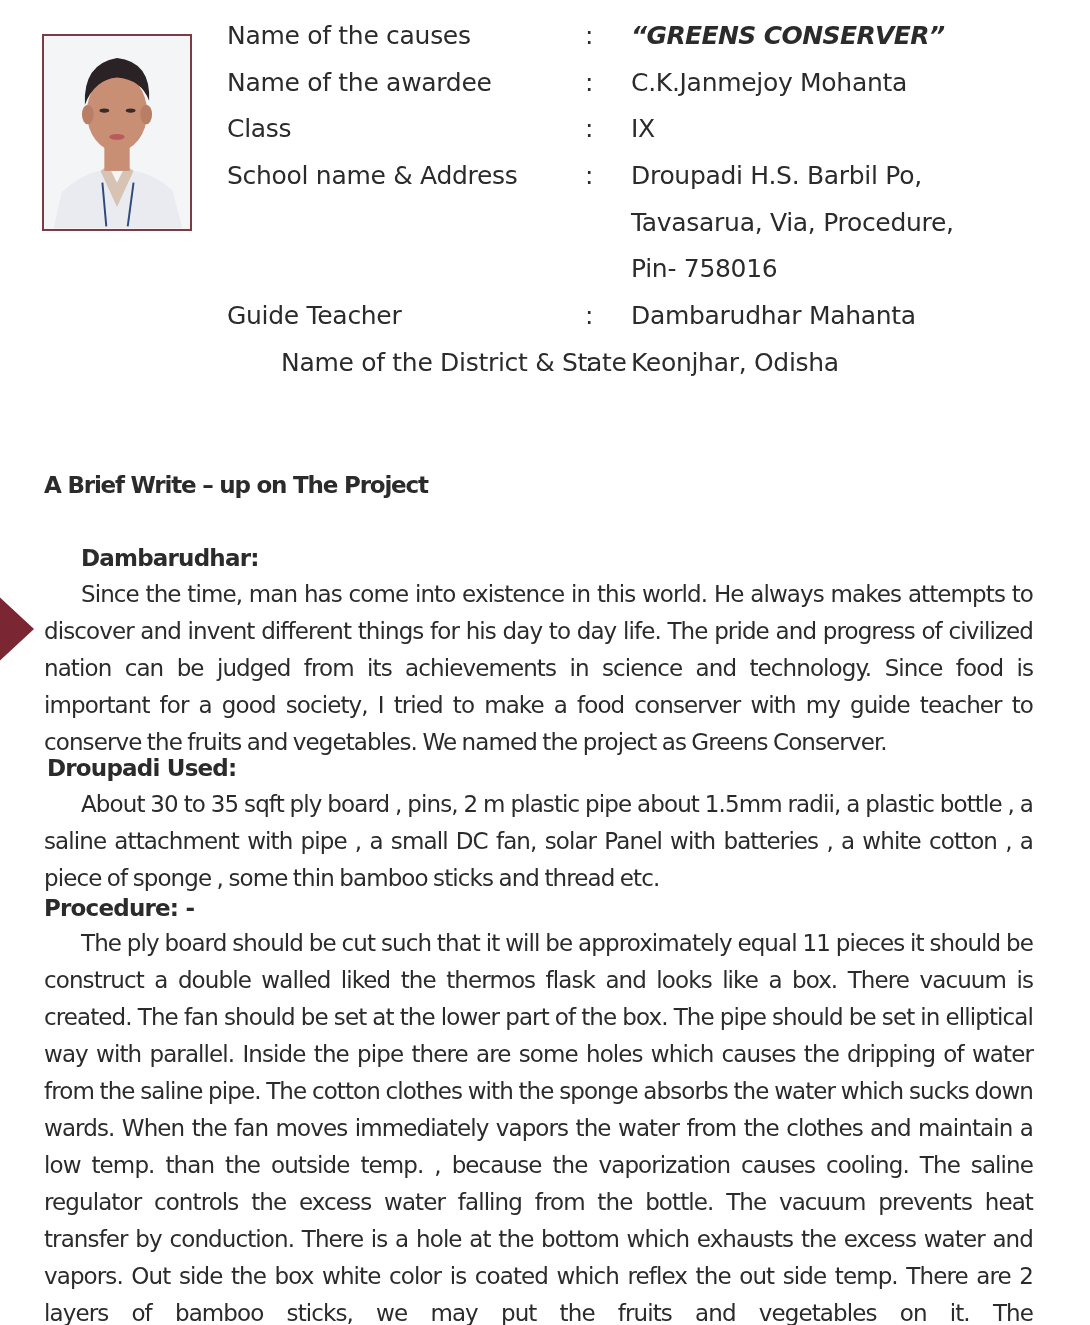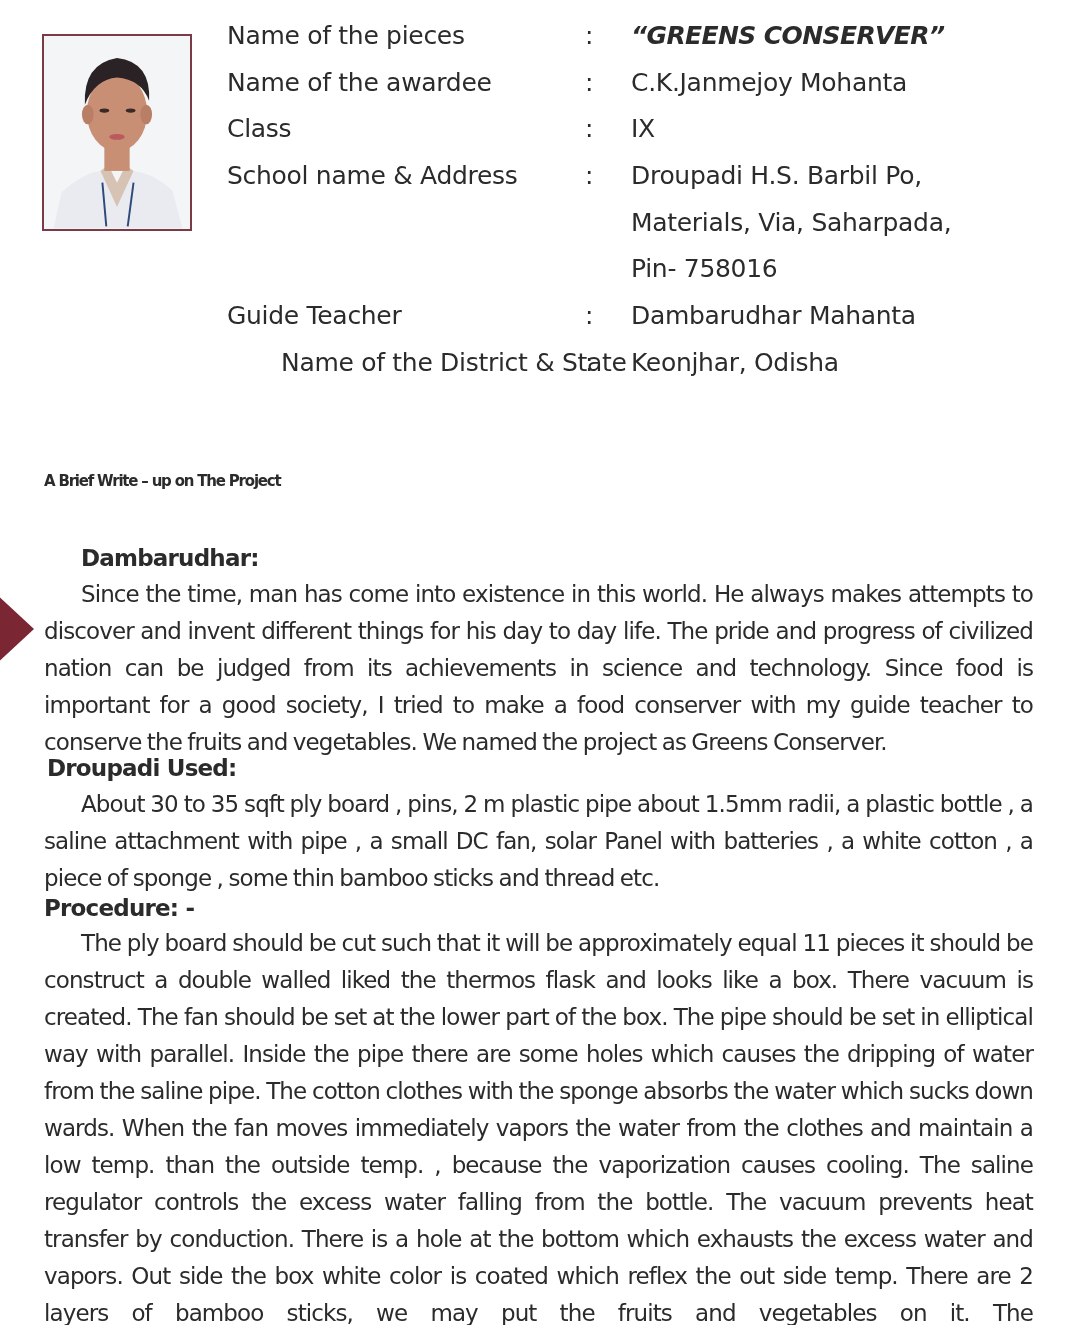--- a/index.html
+++ b/index.html
@@ -45,21 +45,21 @@
     .info-label { position: absolute; left: 227px; color: #2b2b2b; }
     .info-label.indent { left: 234px; margin-left: 47px; }
     .info-colon { position: absolute; left: 585px; }
     .info-value { position: absolute; left: 631px; }
     .info-value.bold { font-weight: bold; letter-spacing: -0.6px; font-style: italic; }
 
     .writeup-title {
       position: absolute;
       left: 44px;
       top: 472px;
-      font-size: 15px;
+      font-size: 23px;
       font-weight: bold;
       letter-spacing: -1.2px;
       color: #2b2b2b;
       white-space: nowrap;
     }
 
     .section-head {
       position: absolute;
       font-size: 23px;
       font-weight: bold;
@@ -119,41 +119,41 @@
 
     <ellipse cx="62" cy="76" rx="5" ry="2.2" fill="#3a2a26"></ellipse>
     <ellipse cx="89" cy="76" rx="5" ry="2.2" fill="#3a2a26"></ellipse>
 
     <ellipse cx="75" cy="103" rx="8" ry="3" fill="#b95a5e"></ellipse>
   </svg>
 </div>
 
 <div class="info-table">
   <div class="info-row" style="top:16px;">
-    <span class="info-label">Name of the pieces</span>
+    <span class="info-label">Name of the causes</span>
     <span class="info-colon">:</span>
     <span class="info-value bold">“GREENS CONSERVER”</span>
   </div>
   <div class="info-row" style="top:63px;">
     <span class="info-label">Name of the awardee</span>
     <span class="info-colon">:</span>
     <span class="info-value">C.K.Janmejoy Mohanta</span>
   </div>
   <div class="info-row" style="top:109px;">
     <span class="info-label">Class</span>
     <span class="info-colon">:</span>
     <span class="info-value">IX</span>
   </div>
   <div class="info-row" style="top:156px;">
     <span class="info-label">School name &amp; Address</span>
     <span class="info-colon">:</span>
     <span class="info-value">Droupadi H.S. Barbil Po,</span>
   </div>
   <div class="info-row" style="top:203px;">
-    <span class="info-value">Materials, Via, Saharpada,</span>
+    <span class="info-value">Tavasarua, Via, Procedure,</span>
   </div>
   <div class="info-row" style="top:249px;">
     <span class="info-value">Pin- 758016</span>
   </div>
   <div class="info-row" style="top:296px;">
     <span class="info-label">Guide Teacher</span>
     <span class="info-colon">:</span>
     <span class="info-value">Dambarudhar Mahanta</span>
   </div>
   <div class="info-row" style="top:343px;">

